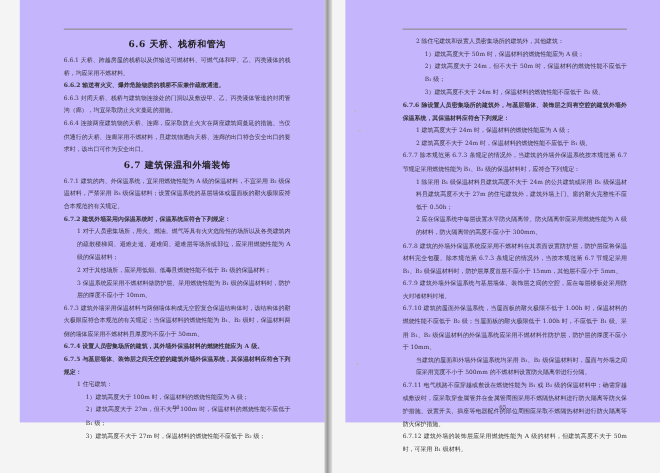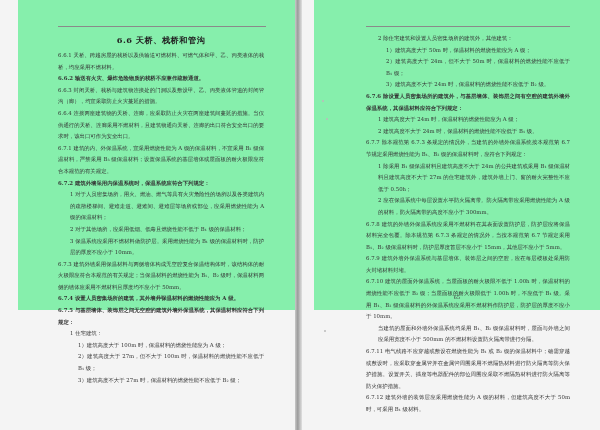--- a/index.html
+++ b/index.html
@@ -4,21 +4,21 @@
   <style>
     html, body { margin: 0; padding: 0; }
     body {
       width: 600px; height: 430px; overflow: hidden;
       background: #f4f4f4;
       font-family: "DejaVu Serif", "Liberation Serif", serif;
       color: #2a2a2a;
     }
     .spread { position: relative; width: 600px; height: 430px; display: flex; }
     .page {
-      position: relative; height: 310px; background: #86efac;
+      position: relative; height: 384px; background: #c4b5fd;
       box-sizing: border-box;
       margin-left: 18px;
     }
     .page.left { width: 296px; padding: 0 34px 0 38px; }
     .page.right { width: 304px; padding: 0 30px 0 48px; }
     .gutter {
       position: absolute; left: 295px; top: 0; width: 7px; height: 430px;
       background: linear-gradient(to right, #c8c8c8, #9a9a9a 40%, #b5b5b5 60%, #e0e0e0);
     }
     .header-rule { position: absolute; top: 26px; height: 1px; background: #8a8a8a; }
@@ -52,20 +52,21 @@
 
   <div class="page left">
     <div class="header-rule"></div>
     <div class="content">
       <div class="sec-title">6.6  天桥、栈桥和管沟</div>
       <p class="para">6.6.1  天桥、跨越房屋的栈桥以及供输送可燃材料、可燃气体和甲、乙、丙类液体的栈桥，均应采用不燃材料。</p>
       <p class="para bold">6.6.2  输送有火灾、爆炸危险物质的栈桥不应兼作疏散通道。</p>
       <p class="para">6.6.3  封闭天桥、栈桥与建筑物连接处的门洞以及敷设甲、乙、丙类液体管道的封闭管沟（廊），均宜采取防止火灾蔓延的措施。</p>
       <p class="para">6.6.4  连接两座建筑物的天桥、连廊，应采取防止火灾在两座建筑间蔓延的措施。当仅供通行的天桥、连廊采用不燃材料，且建筑物通向天桥、连廊的出口符合安全出口的要求时，该出口可作为安全出口。</p>
 
+      <div class="sec-title">6.7  建筑保温和外墙装饰</div>
       <p class="para">6.7.1  建筑的内、外保温系统，宜采用燃烧性能为 A 级的保温材料，不宜采用 B₂ 级保温材料，严禁采用 B₃ 级保温材料；设置保温系统的基层墙体或屋面板的耐火极限应符合本规范的有关规定。</p>
       <p class="para bold">6.7.2  建筑外墙采用内保温系统时，保温系统应符合下列规定：</p>
       <p class="para indent1">1  对于人员密集场所，用火、燃油、燃气等具有火灾危险性的场所以及各类建筑内的疏散楼梯间、避难走道、避难间、避难层等场所或部位，应采用燃烧性能为 A 级的保温材料；</p>
       <p class="para indent1">2  对于其他场所，应采用低烟、低毒且燃烧性能不低于 B₁ 级的保温材料；</p>
       <p class="para indent1">3  保温系统应采用不燃材料做防护层。采用燃烧性能为 B₁ 级的保温材料时，防护层的厚度不应小于 10mm。</p>
       <p class="para">6.7.3  建筑外墙采用保温材料与两侧墙体构成无空腔复合保温结构体时，该结构体的耐火极限应符合本规范的有关规定；当保温材料的燃烧性能为 B₁、B₂ 级时，保温材料两侧的墙体应采用不燃材料且厚度均不应小于 50mm。</p>
       <p class="para bold">6.7.4  设置人员密集场所的建筑，其外墙外保温材料的燃烧性能应为 A 级。</p>
       <p class="para bold">6.7.5  与基层墙体、装饰层之间无空腔的建筑外墙外保温系统，其保温材料应符合下列规定：</p>
       <p class="para indent1">1  住宅建筑：</p>
       <p class="para indent2">1）建筑高度大于 100m 时，保温材料的燃烧性能应为 A 级；</p>

